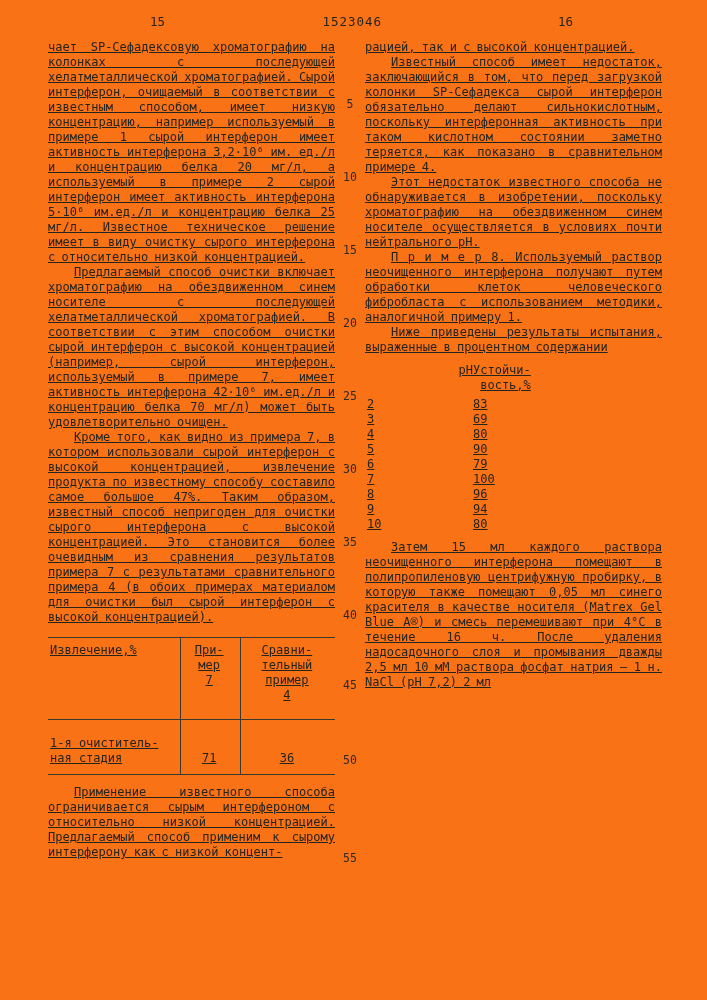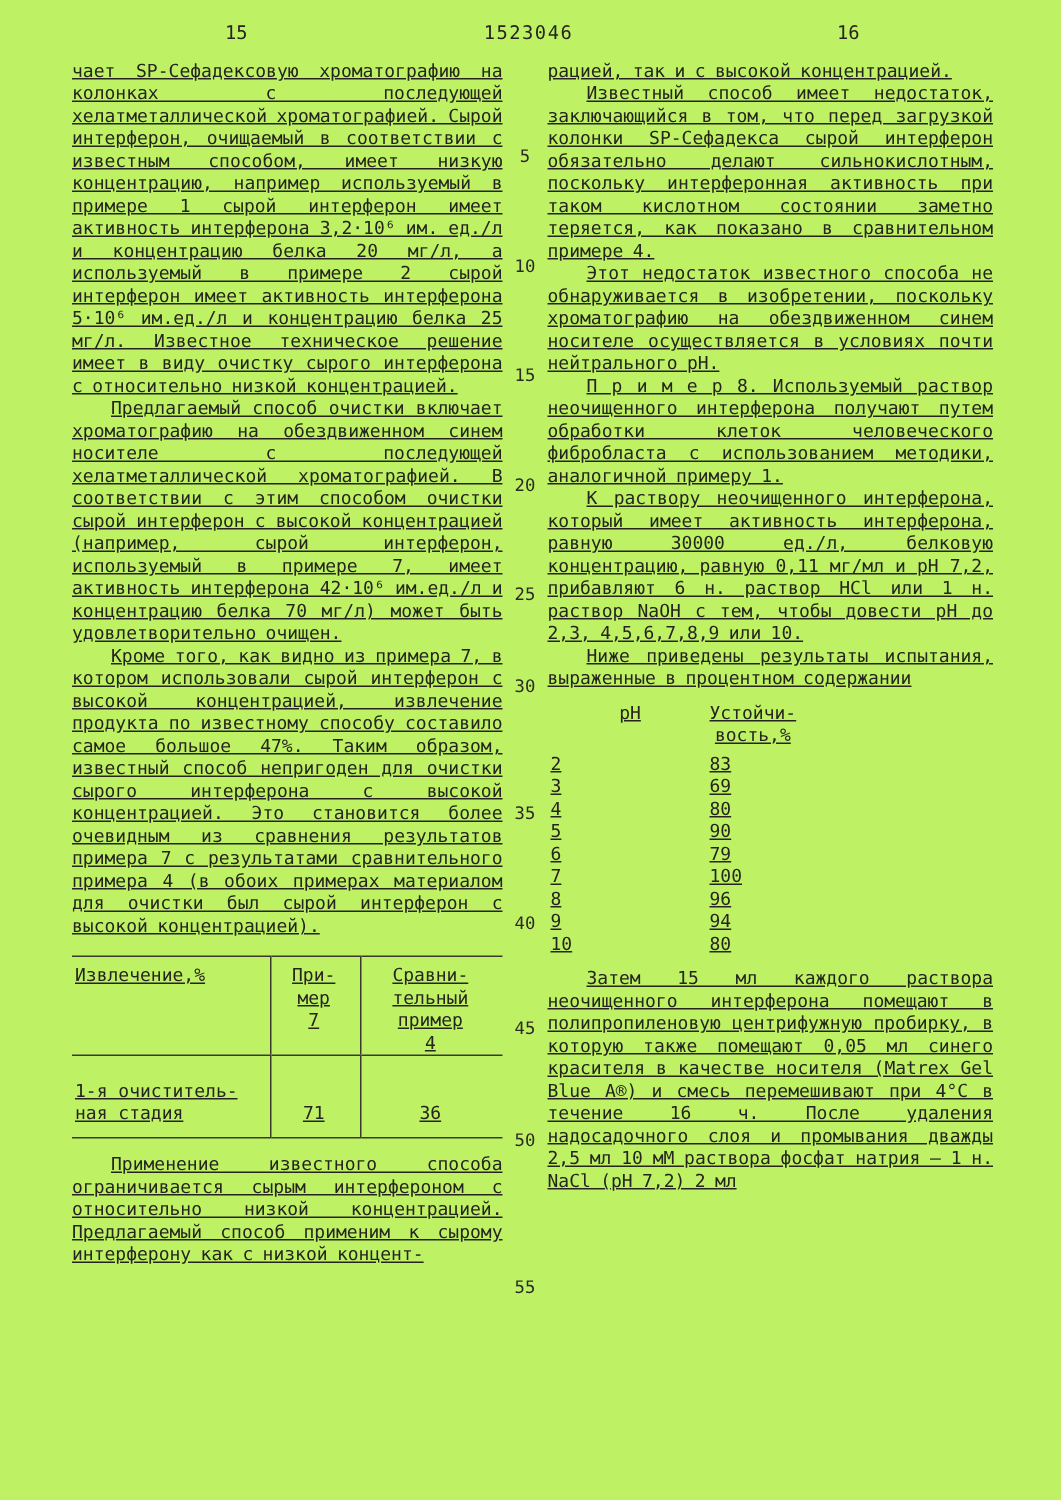--- a/index.html
+++ b/index.html
@@ -1,20 +1,20 @@
 <!DOCTYPE html>
 <html><head>
 <meta charset="utf-8">
 <style>
   html,body { margin:0; padding:0; background:#9a9a9a; }
   .page {
     position:relative;
     width:707px; height:1000px;
     margin:0 auto;
-    background:#bef264;
+    background:#f97316;
     font-family:"DejaVu Sans Mono", monospace;
     color:#26241f;
     overflow:hidden;
   }
   .header { position:absolute; top:14px; left:0; right:0; height:20px; font-size:12.5px; }
   .pg-left  { position:absolute; left:150px; top:0; }
   .doc-num  { position:absolute; left:50%; top:0; transform:translateX(-52%); letter-spacing:1px; }
   .pg-right { position:absolute; left:558px; top:0; }
 
   .content {
@@ -40,51 +40,51 @@
   .pre { white-space:pre-line; }
 
   .ext-table {
     width:100%; border-collapse:collapse;
     margin:12px 0 10px;
     font-size:12px; line-height:15px;
     border-top:1.5px solid #3a382f;
     border-bottom:1.5px solid #3a382f;
   }
   .ext-table th { font-weight:normal; text-align:left; vertical-align:top;
-    padding:5px 4px 0 2px; border-bottom:1.5px solid #3a382f; }
+    padding:5px 4px 16px 2px; border-bottom:1.5px solid #3a382f; }
   .ext-table td { vertical-align:bottom; padding:16px 4px 8px 2px; }
   .ext-table .c2, .ext-table .c3 { border-left:1.5px solid #3a382f; text-align:center; }
   .ext-table .c1 { width:46%; }
   .ext-table .c2 { width:21%; }
   .ext-table .c3 { width:33%; }
   .ext-table tbody tr + tr td { padding-top:4px; }
 
   .ph-table { border-collapse:collapse; margin:8px 0 8px 2px;
     font-size:12px; line-height:15px; }
-  .ph-table th { font-weight:normal; text-align:center; vertical-align:top; padding:0 0 4px; }
+  .ph-table th { font-weight:normal; text-align:right; vertical-align:top; padding:0 0 4px; }
   .ph-table td { padding:0; }
   .ph-table .phc { width:106px; }
 </style>
 </head>
 <body>
 
 <div class="page">
 
   <div class="header">
     <span class="pg-left">15</span>
     <span class="doc-num">1523046</span>
     <span class="pg-right">16</span>
   </div>
 
   <span class="line-num" style="top:97px">5</span>
   <span class="line-num" style="top:170px">10</span>
   <span class="line-num" style="top:243px">15</span>
   <span class="line-num" style="top:316px">20</span>
   <span class="line-num" style="top:389px">25</span>
-  <span class="line-num" style="top:450px">30</span>
+  <span class="line-num" style="top:462px">30</span>
   <span class="line-num" style="top:535px">35</span>
   <span class="line-num" style="top:608px">40</span>
   <span class="line-num" style="top:678px">45</span>
   <span class="line-num" style="top:753px">50</span>
   <span class="line-num" style="top:851px">55</span>
 
   <div class="content">
 
     <div class="col-left">
       <p class="para">чает SP-Сефадексовую хроматографию на колонках с последующей хелатметаллической хроматографией. Сырой интерферон, очищаемый в соответствии с известным способом, имеет низкую концентрацию, например используемый в примере 1 сырой интерферон имеет активность интерферона 3,2·10⁶ им. ед./л и концентрацию белка 20 мг/л, а используемый в примере 2 сырой интерферон имеет активность интерферона 5·10⁶ им.ед./л и концентрацию белка 25 мг/л. Известное техническое решение имеет в виду очистку сырого интерферона с относительно низкой концентрацией.</p>
@@ -117,21 +117,20 @@
       <p class="para indent">Применение известного способа ограничивается сырым интерфероном с относительно низкой концентрацией. Предлагаемый способ применим к сырому интерферону как с низкой концент-</p>
     </div>
 
     <div class="gutter"></div>
 
     <div class="col-right">
       <p class="para">рацией, так и с высокой концентрацией.</p>
       <p class="para indent">Известный способ имеет недостаток, заключающийся в том, что перед загрузкой колонки SP-Сефадекса сырой интерферон обязательно делают сильнокислотным, поскольку интерферонная активность при таком кислотном состоянии заметно теряется, как показано в сравнительном примере 4.</p>
       <p class="para indent">Этот недостаток известного способа не обнаруживается в изобретении, поскольку хроматографию на обездвиженном синем носителе осуществляется в условиях почти нейтрального pH.</p>
       <p class="para indent">П р и м е р 8. Используемый раствор неочищенного интерферона получают путем обработки клеток человеческого фибробласта с использованием методики, аналогичной примеру 1.</p>
-      <p class="para indent">К раствору неочищенного интерферона, который имеет активность интерферона, равную 30000 ед./л, белковую концентрацию, равную 0,11 мг/мл и pH 7,2, прибавляют 6 н. раствор HCl или 1 н. раствор NaOH с тем, чтобы довести pH до 2,3, 4,5,6,7,8,9 или 10.</p>
       <p class="para indent">Ниже приведены результаты испытания, выраженные в процентном содержании</p>
 
       <table class="ph-table">
         <thead>
           <tr>
             <th class="phc">pH</th>
             <th class="pre">Устойчи-
 вость,%</th>
           </tr>
         </thead>

